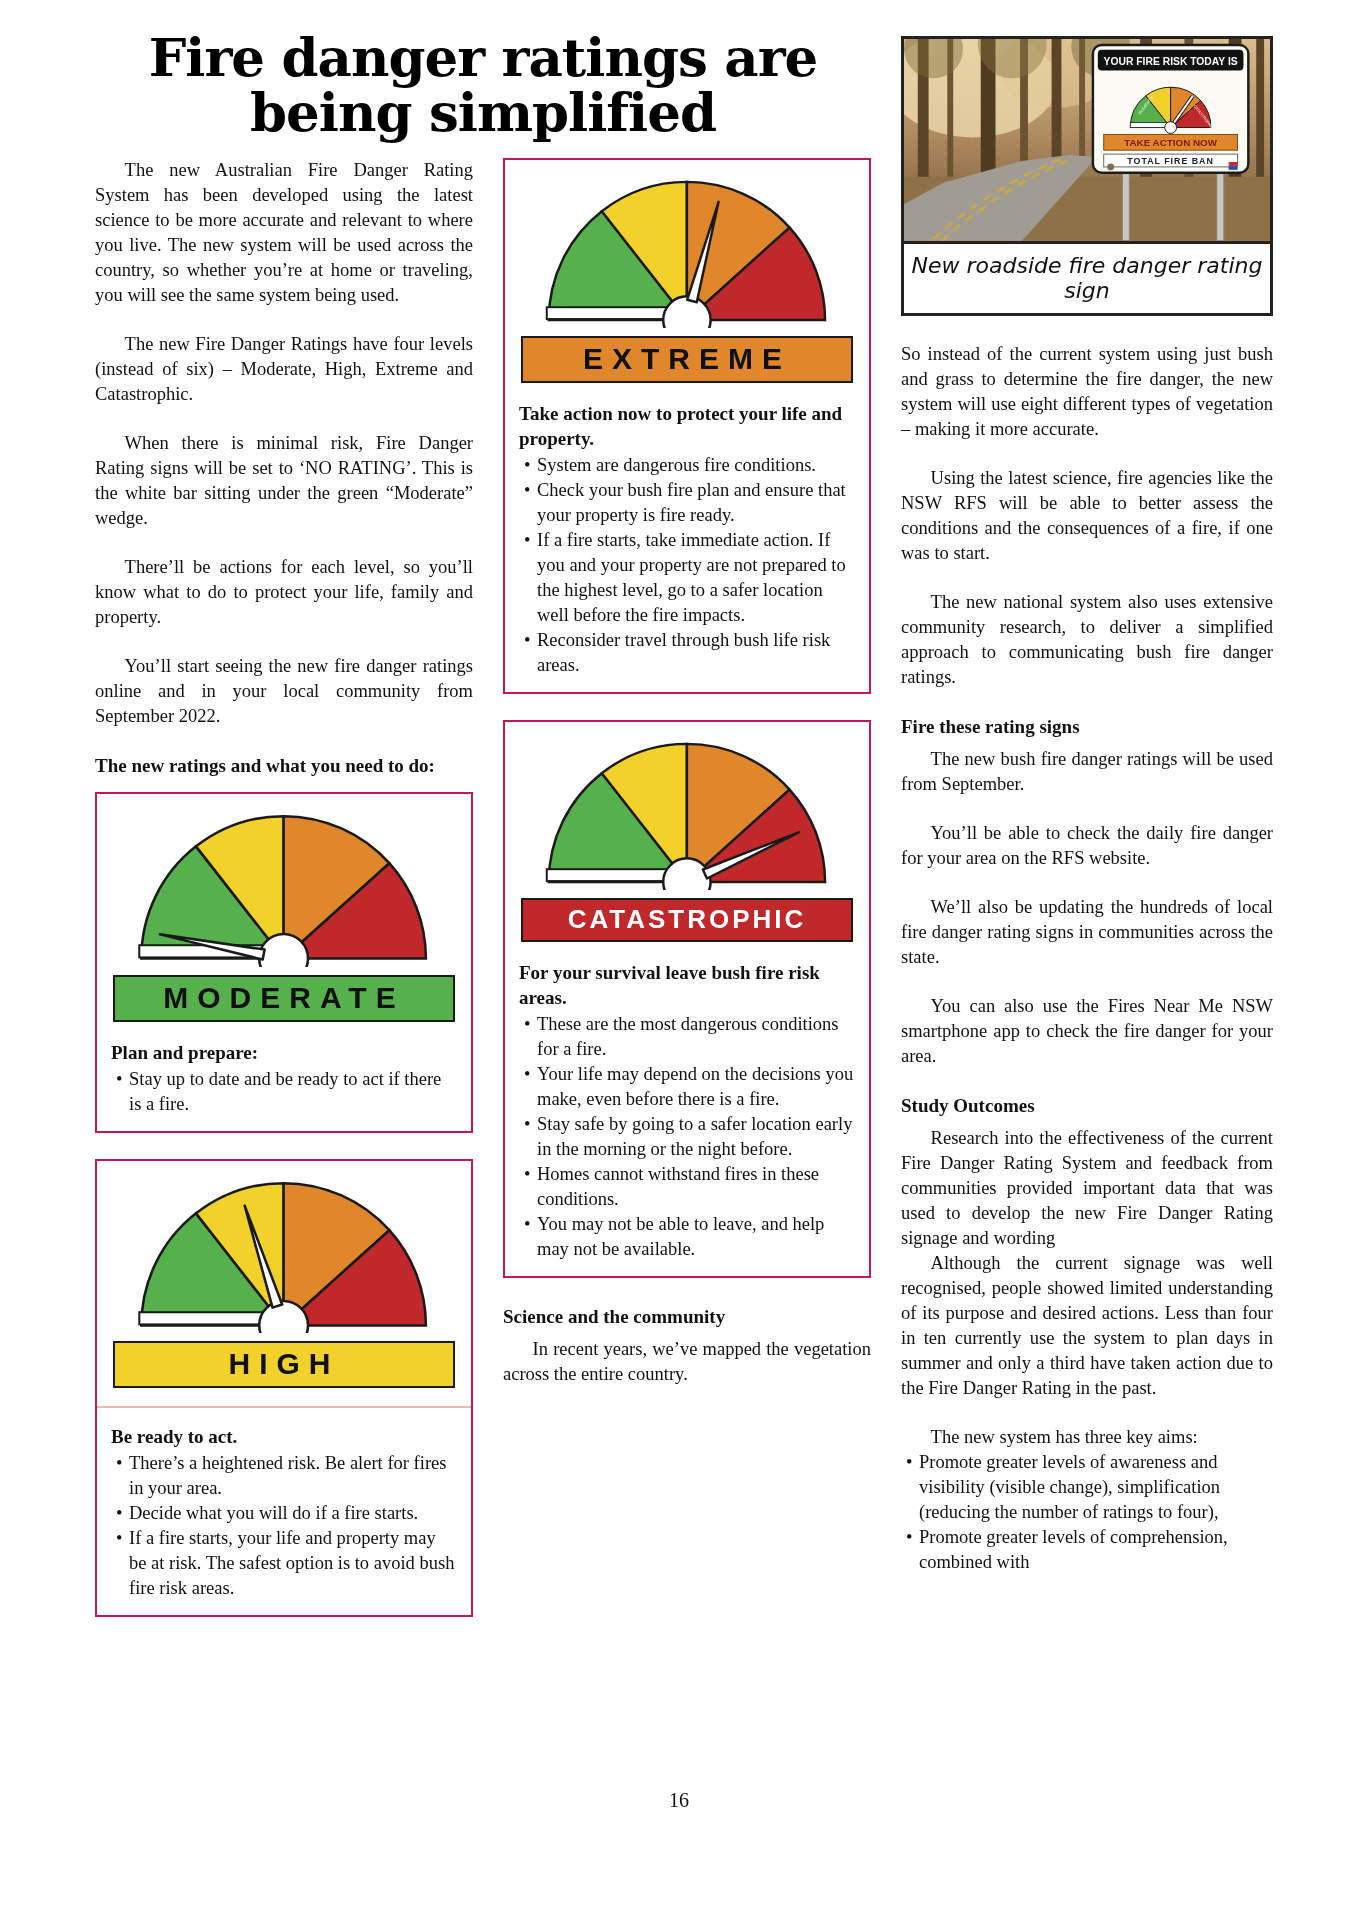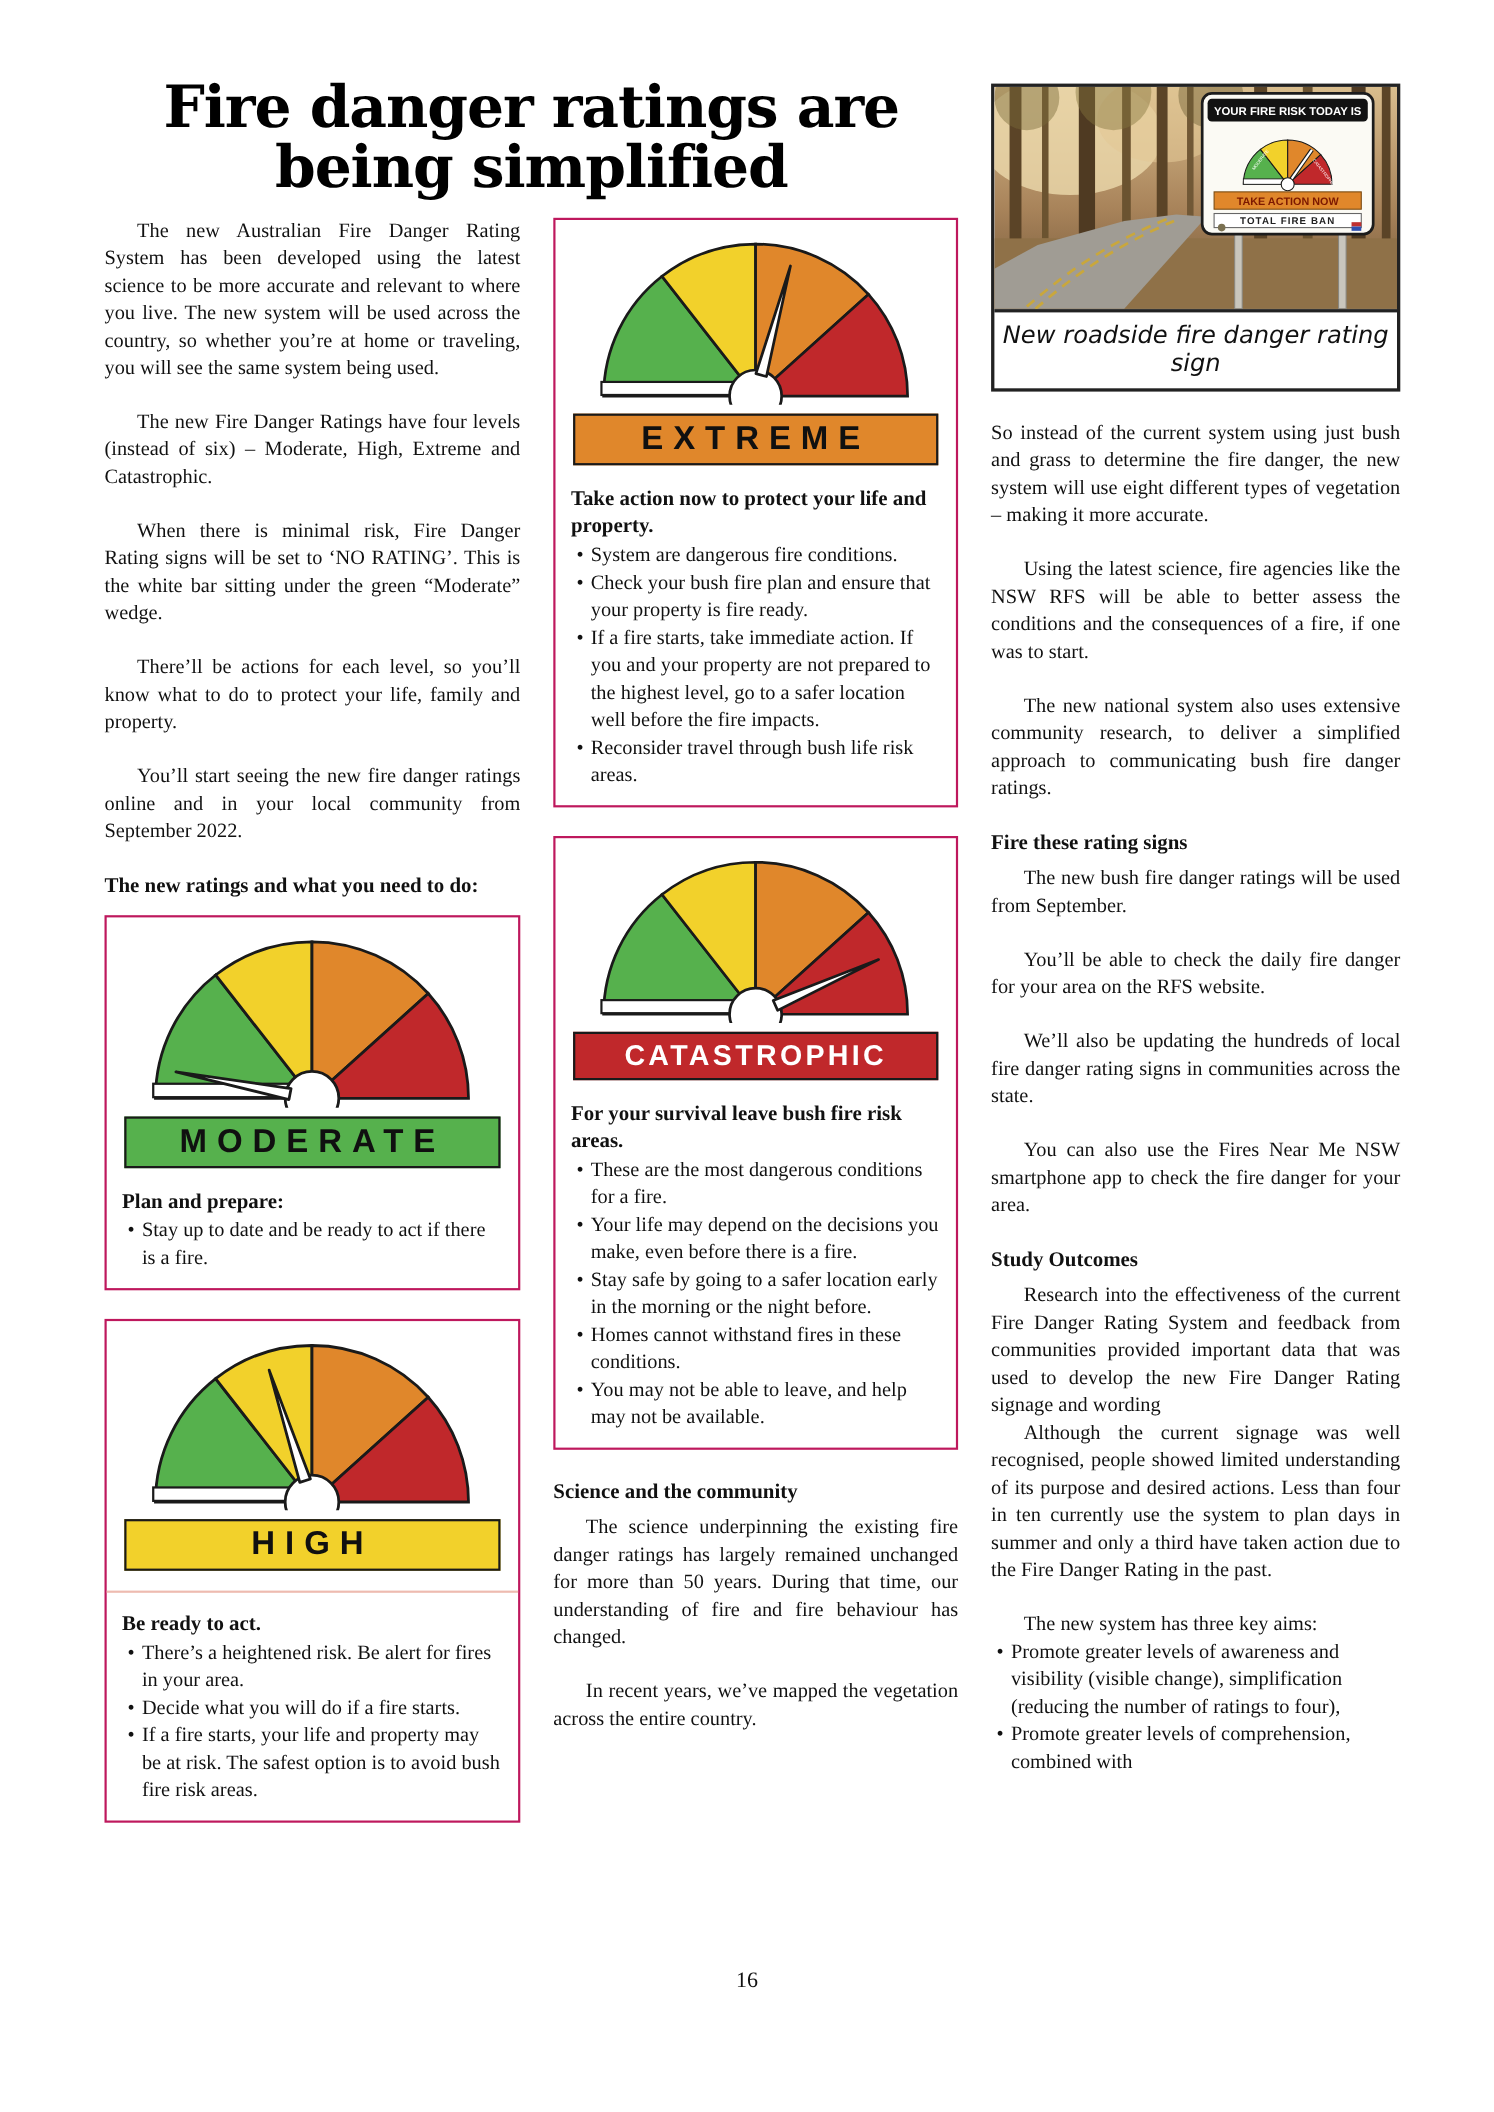--- a/index.html
+++ b/index.html
@@ -2,21 +2,21 @@
 <html style="--c-green: #56b14d; --c-yellow: #f2d12b; --c-orange: #e0872b; --c-red: #c0282b;"><head>
 <meta charset="utf-8">
 <style>
   html,body{margin:0;padding:0;background:#ffffff;}
   .page{
     position:relative;
     width:1358px;height:1856px;
     margin:0 auto;
     background:#ffffff;
     box-sizing:border-box;
-    padding:70px 85px 0 95px;
+    padding:30px 85px 0 95px;
     overflow:hidden;
     font-family:"Liberation Serif", serif;
     color:#111;
   }
   .grid{
     display:grid;
     grid-template-columns:378px 368px 372px;
     column-gap:30px;
     grid-template-rows:auto 1fr;
   }
@@ -216,21 +216,20 @@
         <div class="blist">
           <div class="bullet">These are the most dangerous conditions for a fire.</div>
           <div class="bullet">Your life may depend on the decisions you make, even before there is a fire.</div>
           <div class="bullet">Stay safe by going to a safer location early in the morning or the night before.</div>
           <div class="bullet">Homes cannot withstand fires in these conditions.</div>
           <div class="bullet">You may not be able to leave, and help may not be available.</div>
         </div>
       </div>
 
       <h3 class="subhead subhead-mid">Science and the community</h3>
-      <p class="para indent topflush">The science underpinning the existing fire danger ratings has largely remained unchanged for more than 50 years. During that time, our understanding of fire and fire behaviour has changed.</p>
       <p class="para indent">In recent years, we’ve mapped the vegetation across the entire country.</p>
     </div>
 
     <div class="col3">
       <figure class="figure" style="margin:6px 0 26px 0;">
         <svg class="photo" viewBox="0 0 372 205">
           <defs>
             <linearGradient id="fg" x1="0" y1="0" x2="0" y2="1">
               <stop offset="0" stop-color="#d9bd8d"></stop>
               <stop offset="0.55" stop-color="#a8835a"></stop>

